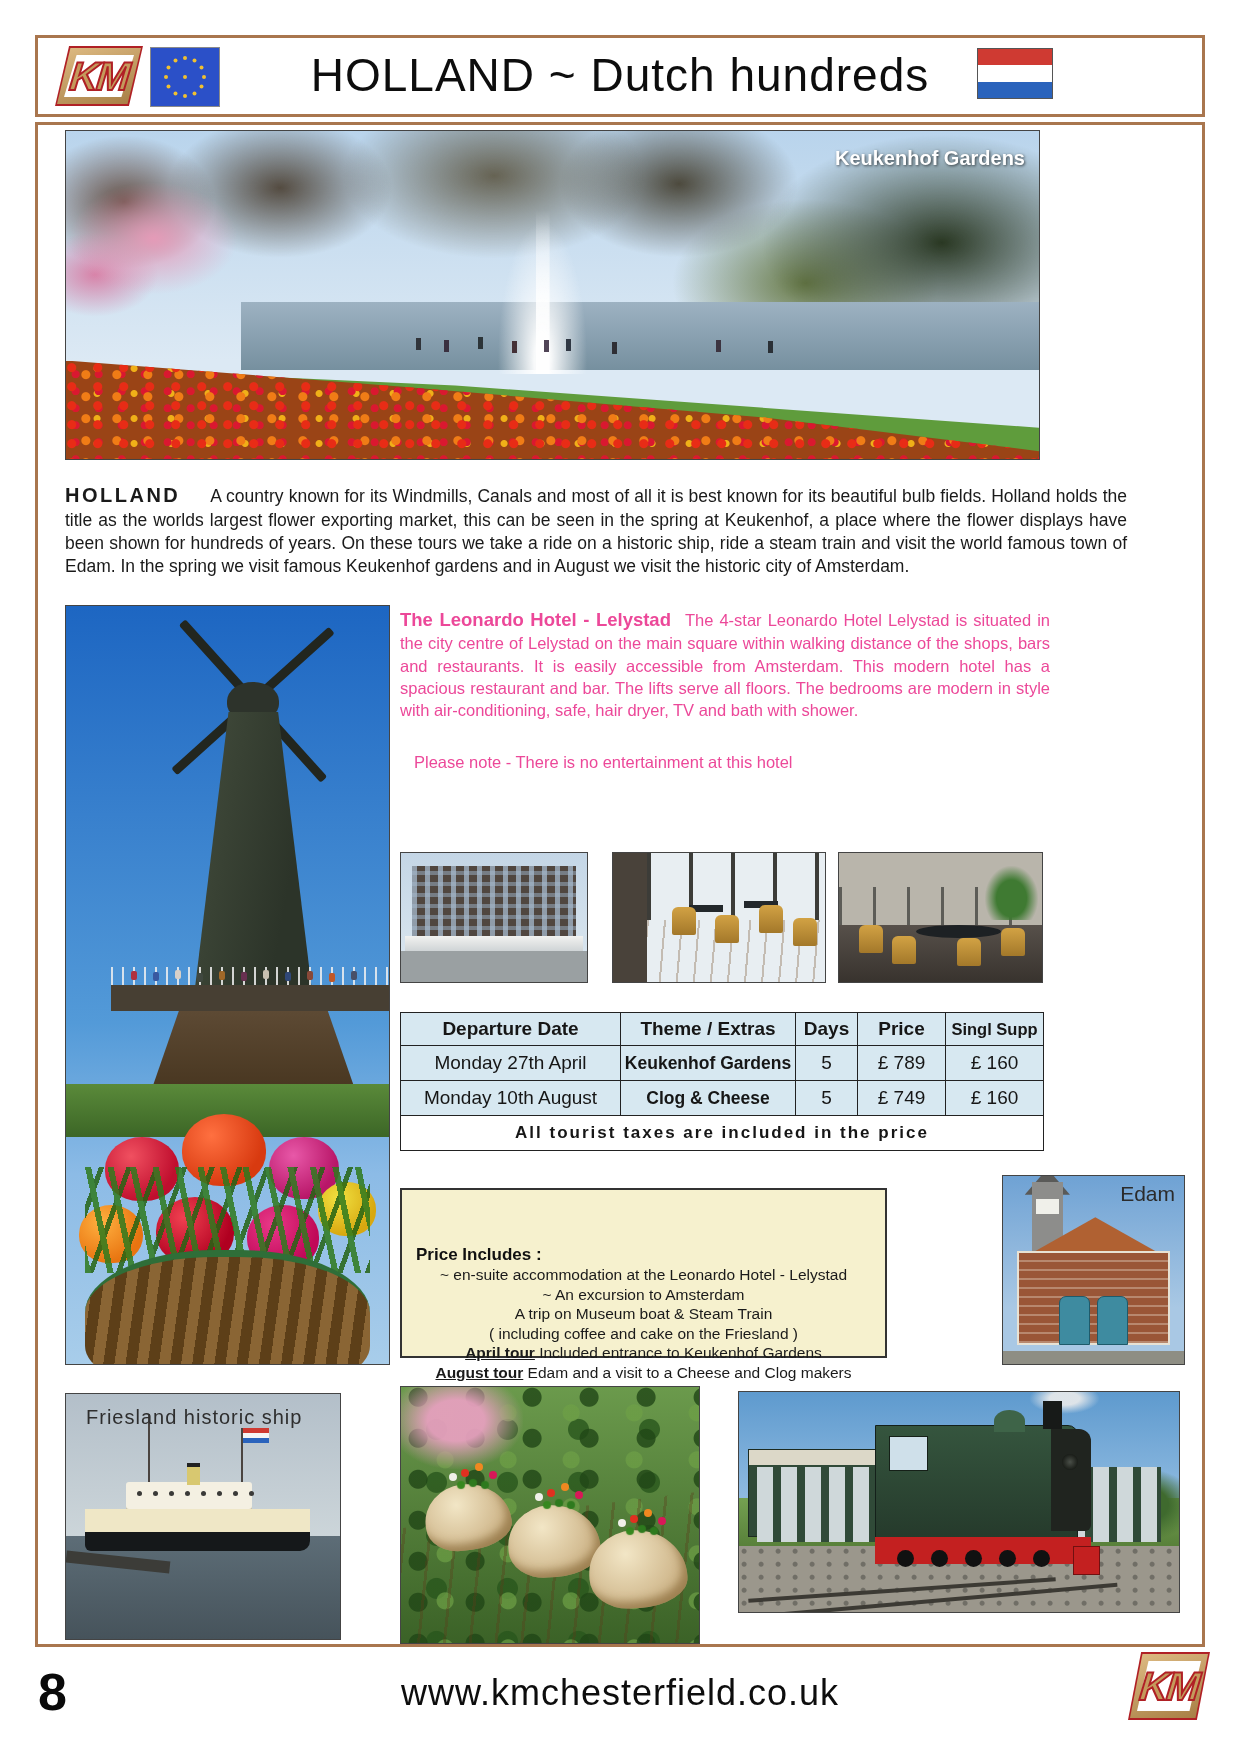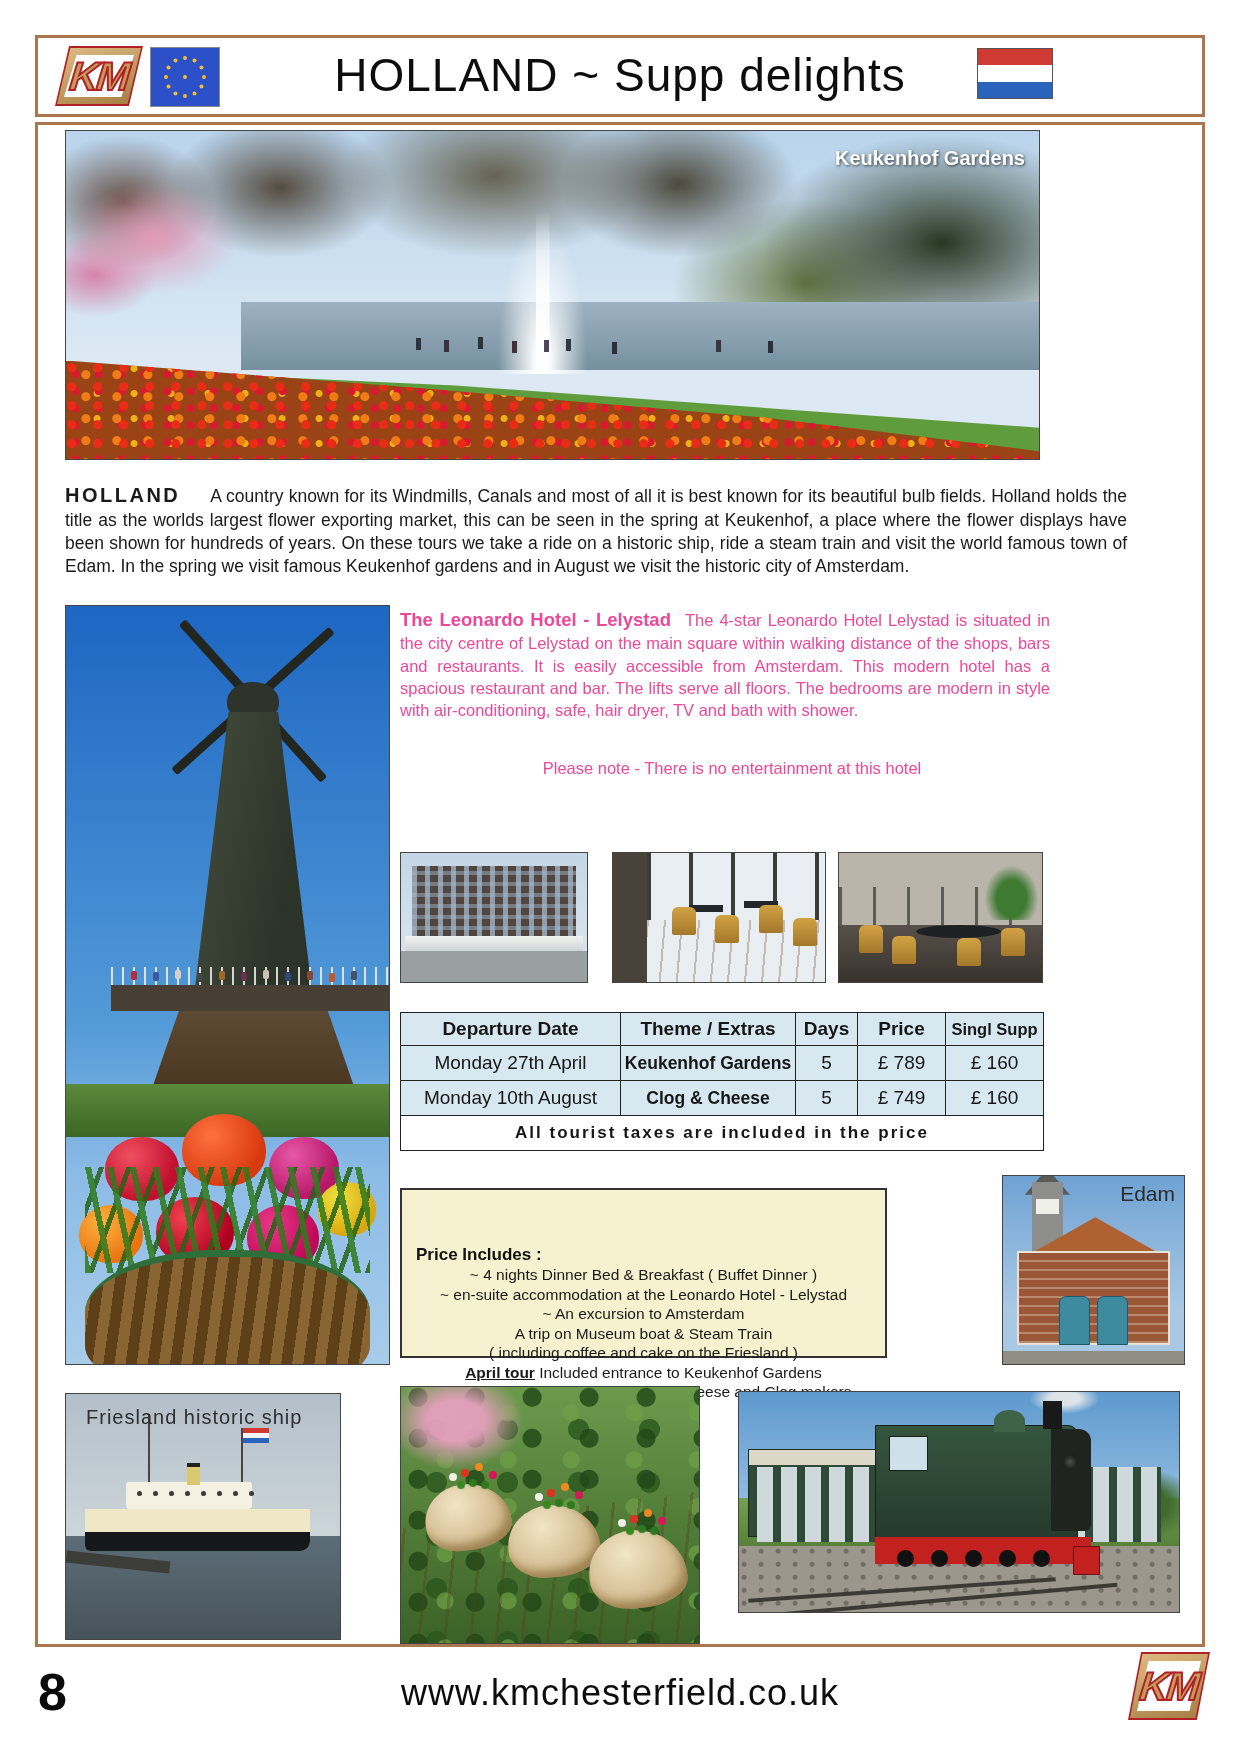--- a/index.html
+++ b/index.html
@@ -93,21 +93,21 @@
   .t7 { left:78%; top:76%; width:58px; height:54px; background:radial-gradient(circle at 35% 30%,#f0e040,#d8a810 70%); }
   .wm-leaves { position:absolute; left:6%; top:74%; width:88%; height:14%;
     background:repeating-linear-gradient(78deg,#2f7a1e 0 6px, transparent 6px 22px),
                repeating-linear-gradient(-70deg,#256414 0 5px, transparent 5px 26px); opacity:.85; }
   .wm-basket { position:absolute; left:6%; bottom:-3%; width:88%; height:18%; border-radius:46% 46% 30% 30%;
     background:repeating-linear-gradient(98deg,#8a6534 0 11px,#5d3f18 11px 22px); border-top:7px solid #2f6e38; }
 
   
   .hotel-text { left:400px; top:607px; width:650px; font-size:16.5px; line-height:1.36; text-align:justify; color:#ec4899; }
   .hotel-heading { font-weight:700; font-size:18.5px; margin-right:14px; }
-  .hotel-note { margin-top:20px; padding-left:14px; text-align:center; }
+  .hotel-note { margin-top:14px; padding-left:14px; text-align:left; }
 
   
   .hp { top:852px; height:131px; }
   .hp1 { left:400px; width:188px; background:linear-gradient(#c4d6e6,#dde8f0); }
   .hp1-bldg { position:absolute; left:6%; top:10%; width:88%; height:58%; background:#50463f;
     background-image:repeating-linear-gradient(90deg, rgba(165,185,205,.75) 0 5px, transparent 5px 13px),
                      repeating-linear-gradient(0deg, rgba(150,170,190,.55) 0 4px, transparent 4px 11px); }
   .hp1-canopy { position:absolute; left:2%; top:64%; width:96%; height:12%; background:linear-gradient(#f2f2f0,#cfd4d6); }
   .hp1-ground { position:absolute; left:0; bottom:0; width:100%; height:24%; background:#9aa0a2; }
   .hp2 { left:612px; width:214px; background:#e8eef2; }
@@ -228,21 +228,21 @@
 
 <div class="abs km-logo" style="left:55px; top:46px; width:88px; height:60px;">
   <div class="km-f1"></div>
   <div class="km-f2"></div>
   <div class="km-f3"></div>
   <div class="km-txt hdr">KM</div>
 </div>
 
 <div class="abs eu-flag"></div>
 
-<div class="abs page-title">HOLLAND ~ Supp delights</div>
+<div class="abs page-title">HOLLAND ~ Dutch hundreds</div>
 
 <div class="abs nl-flag">
   <div class="nl-red"></div>
   <div class="nl-white"></div>
   <div class="nl-blue"></div>
 </div>
 
 <div class="abs content-box"></div>
 
 <div class="photo kg">
@@ -333,21 +333,20 @@
     <td>£ 160</td>
   </tr>
   <tr class="taxes-row">
     <td colspan="5">All tourist taxes are included in the price</td>
   </tr>
 </tbody>
   </table>
 
 <div class="abs includes-box">
   <div class="inc-heading">Price Includes :</div>
-  <div class="inc-line">~ 4 nights Dinner Bed &amp; Breakfast ( Buffet Dinner )</div>
   <div class="inc-line">~ en-suite accommodation at the Leonardo Hotel - Lelystad</div>
   <div class="inc-line">~ An excursion to Amsterdam</div>
   <div class="inc-line">A trip on Museum boat &amp; Steam Train</div>
   <div class="inc-line">( including coffee and cake on the Friesland )</div>
   <div class="inc-line"><b>April tour</b><span> Included entrance to Keukenhof Gardens</span></div>
   <div class="inc-line"><b>August tour</b><span> Edam and a visit to a Cheese and Clog makers</span></div>
 </div>
 
 <div class="photo ed">
   <div class="ed-spire"></div>

